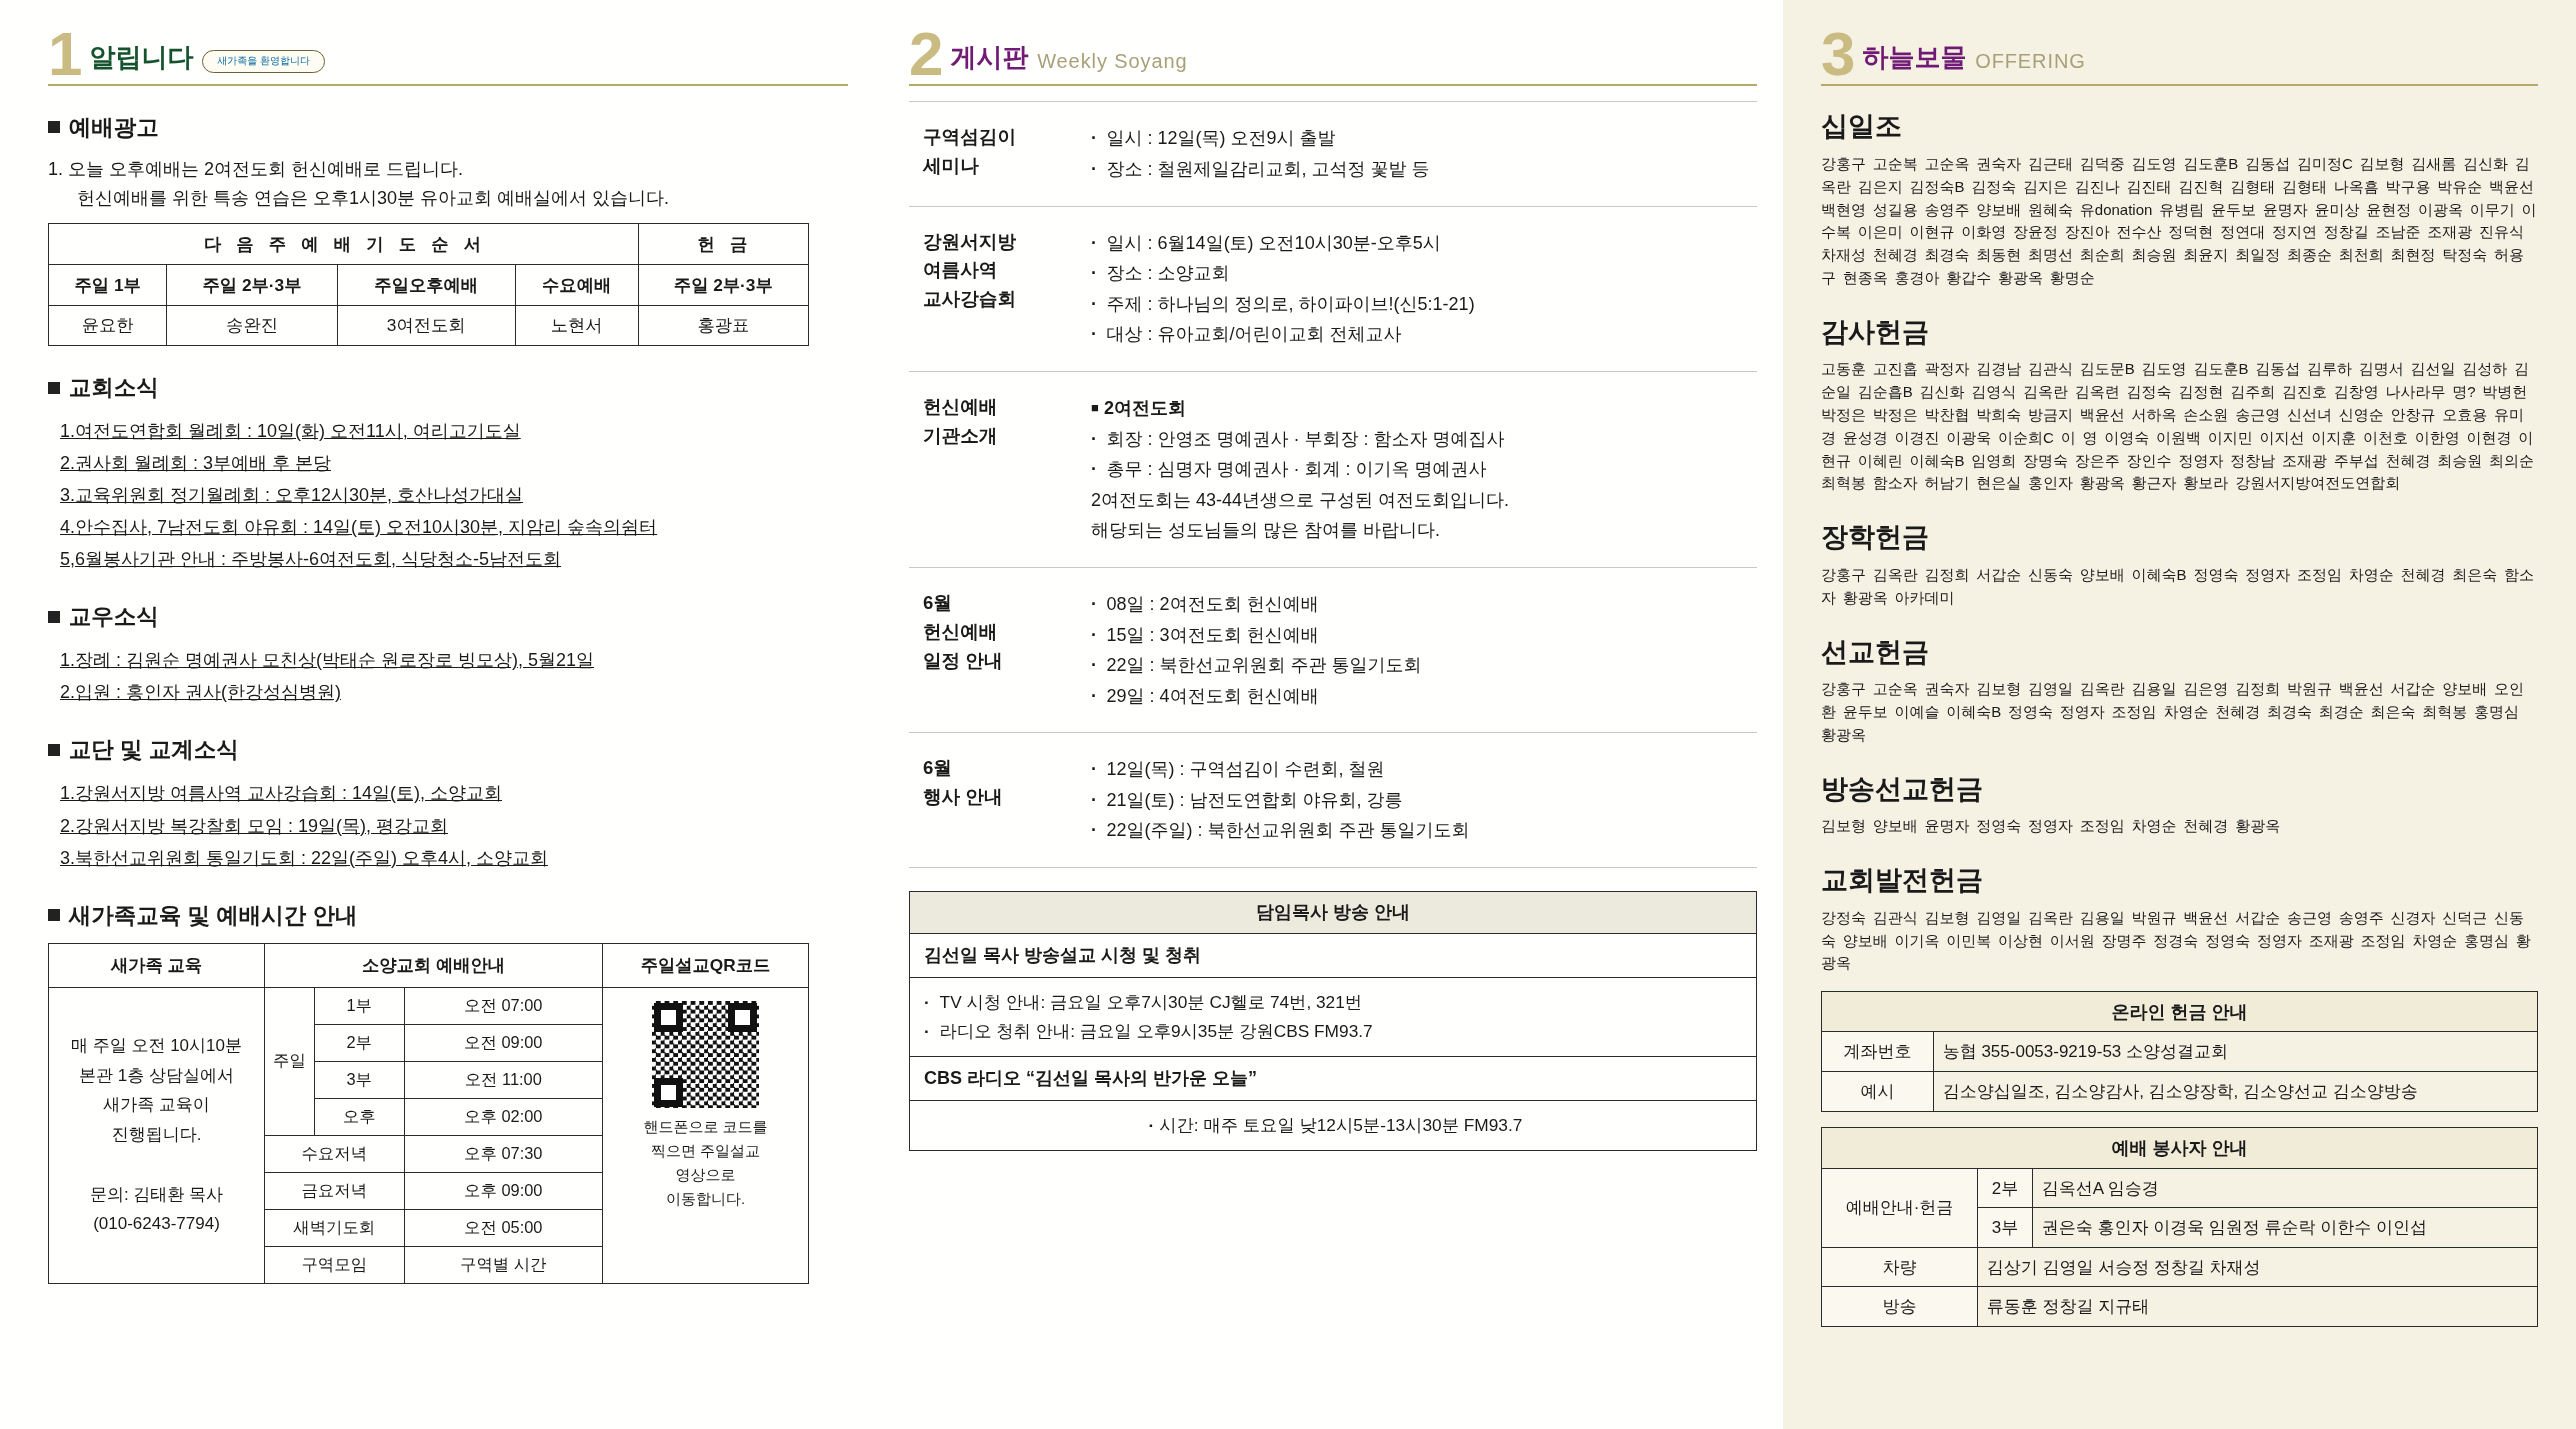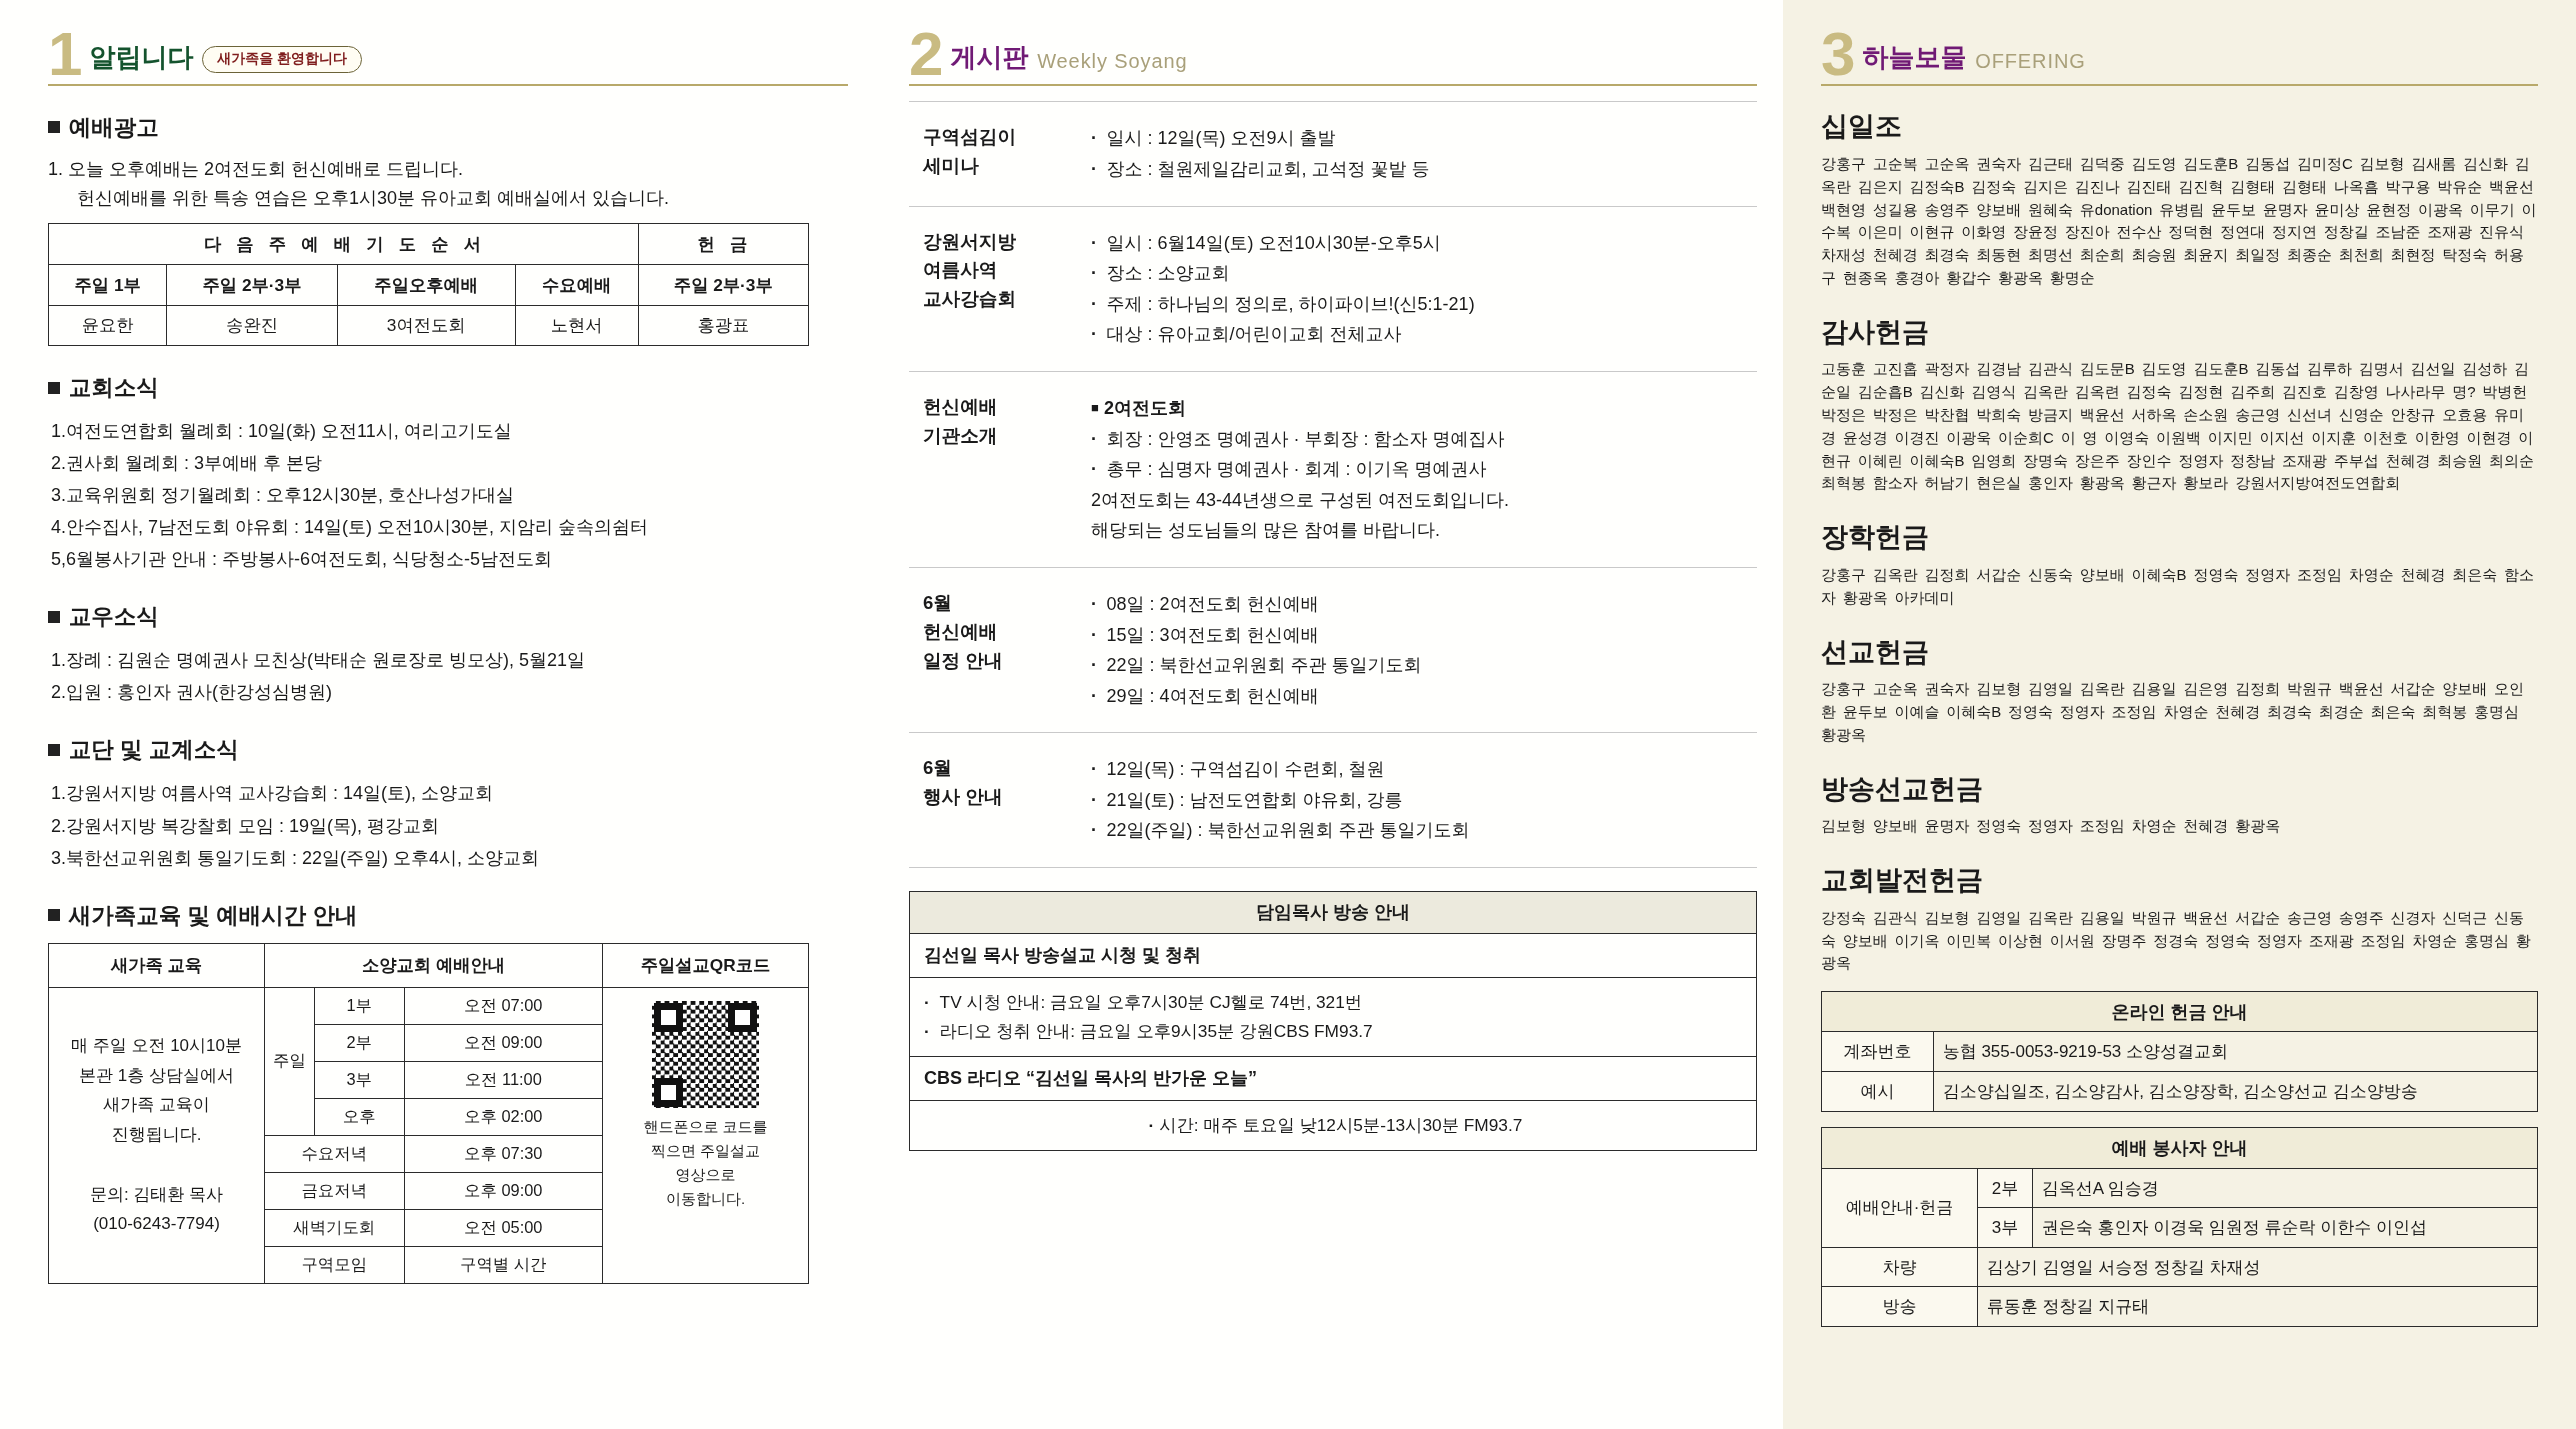--- a/index.html
+++ b/index.html
@@ -20,31 +20,31 @@
   .col2 { width: 900px; padding: 29px 26px 0 26px; }
   .col3 { width: 793px; padding: 29px 38px 0 38px; background: #f5f2e4; }
 
   
   .sec-head { display:flex; align-items:flex-end; gap:8.7px; border-bottom: 2.6px solid #b8a96a; padding-bottom: 5.2px; }
   .sec-num { font-size: 62px; line-height: 0.8; font-weight: bold; color: #c9bb82; letter-spacing:-1.7px; }
   .sec-ko { font-size: 26px; font-weight: bold; color: #14532d; padding-bottom: 3.5px; }
   .sec-ko.olive { color:#701a75; }
   .sec-en { font-size: 20px; color: #a9a07a; padding-bottom: 5.2px; letter-spacing: 0.9px; }
   .pill {
-    border: 1.7px solid #6b6338; border-radius: 17.3px; color:#7f1d1d;
-    font-size: 14px; padding: 3.5px 14px 4.3px; margin-bottom: 5.2px; font-weight:bold;
+    border: 1.7px solid #6b6338; border-radius: 17.3px; color:#0369a1;
+    font-size: 10px; padding: 3.5px 14px 4.3px; margin-bottom: 5.2px; font-weight:normal;
     background: #fffdf3;
   }
 
   
   .blk-title { font-size: 22.5px; font-weight: bold; margin: 26px 0 12px; }
   .blk-title .sq { display:inline-block; width:12px; height:12px; background:#222; margin-right:8.7px; vertical-align: 1.7px;}
   .ln { font-size: 18px; line-height: 1.62; }
   .ln.indent { padding-left: 29px; }
-  ul.plain { list-style:none; margin:3px; padding:0; }
+  ul.plain { list-style:none; margin:12px; padding:0;text-decoration:underline; }
   ul.plain li { font-size: 18px; line-height: 1.78; }
 
   
   table { border-collapse: collapse; }
   .tbl1 { width: 761px; margin-top: 10.4px; }
   .tbl1 th, .tbl1 td { border: 0.9px solid #2b2b2b; text-align:center; font-size: 17.3px; padding: 7.8px 3.5px; }
   .tbl1 .hdr { font-weight: bold; letter-spacing: 5.2px; padding-left: 7px; }
   .tbl1 .sub { font-weight: bold; }
 
   .tbl2 { width: 761px; margin-top: 12px; }

